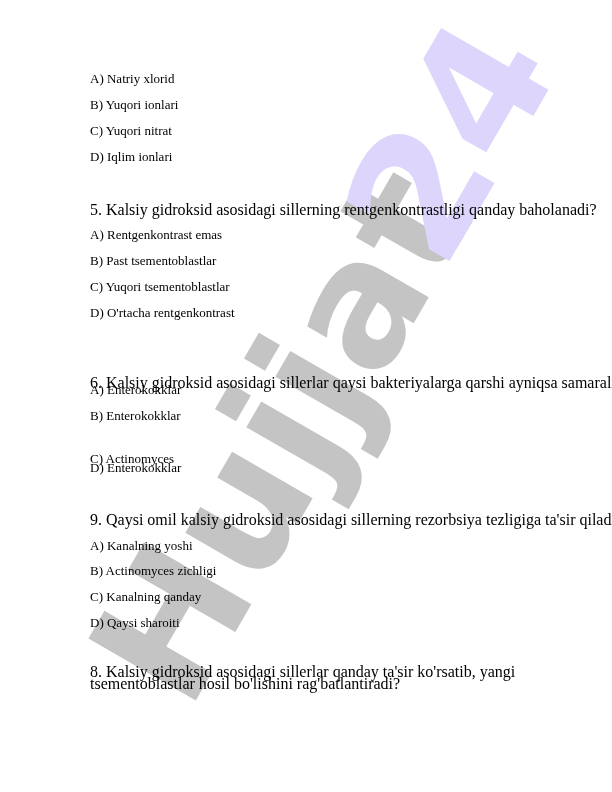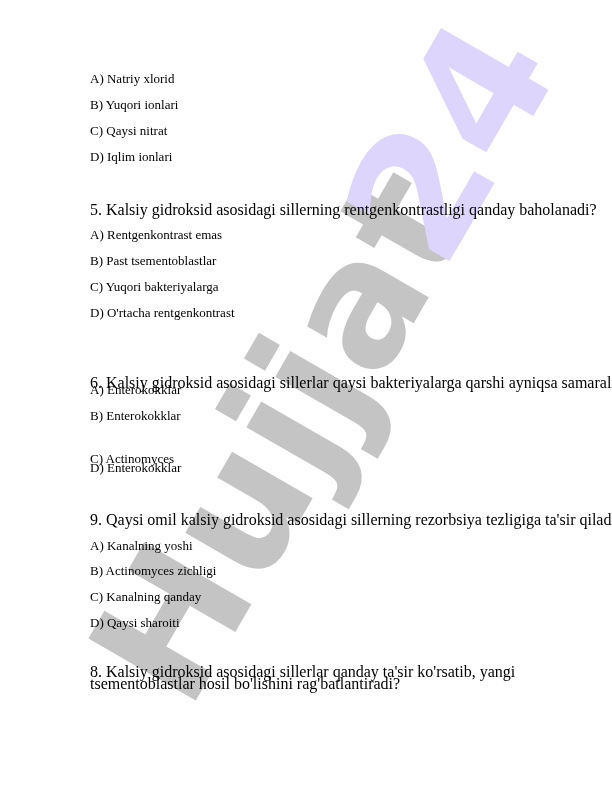--- a/index.html
+++ b/index.html
@@ -21,27 +21,27 @@
     <g transform="translate(300,400) rotate(-60)">
       <text x="-40" y="60" text-anchor="middle" font-family="'DejaVu Sans', sans-serif" font-weight="bold" font-size="170" fill="#c4c4c4">Hujjat</text>
       <text x="300" y="60" text-anchor="middle" font-family="'DejaVu Sans', sans-serif" font-weight="bold" font-size="170" fill="#ddd5fb">24</text>
     </g>
   </svg>
 
   <div class="content">
 
     <div class="line" style="top:72px">A) Natriy xlorid</div>
     <div class="line" style="top:98px">B) Yuqori ionlari</div>
-    <div class="line" style="top:124px">C) Qaysi nitrat</div>
+    <div class="line" style="top:124px">C) Yuqori nitrat</div>
     <div class="line" style="top:150px">D) Iqlim ionlari</div>
 
     <div class="line q" style="top:203px">5. Kalsiy gidroksid asosidagi sillerning rentgenkontrastligi qanday baholanadi?</div>
     <div class="line" style="top:228px">A) Rentgenkontrast emas</div>
     <div class="line" style="top:254px">B) Past tsementoblastlar</div>
-    <div class="line" style="top:280px">C) Yuqori bakteriyalarga</div>
+    <div class="line" style="top:280px">C) Yuqori tsementoblastlar</div>
     <div class="line" style="top:306px">D) O'rtacha rentgenkontrast</div>
 
     <div class="line q" style="top:376px">6. Kalsiy gidroksid asosidagi sillerlar qaysi bakteriyalarga qarshi ayniqsa samarali?</div>
     <div class="line" style="top:383px">A) Enterokokklar</div>
     <div class="line" style="top:409px">B) Enterokokklar</div>
     <div class="line" style="top:452px">C) Actinomyces</div>
     <div class="line" style="top:461px">D) Enterokokklar</div>
 
     <div class="line q" style="top:513px">9. Qaysi omil kalsiy gidroksid asosidagi sillerning rezorbsiya tezligiga ta'sir qiladi?</div>
     <div class="line" style="top:539px">A) Kanalning yoshi</div>

